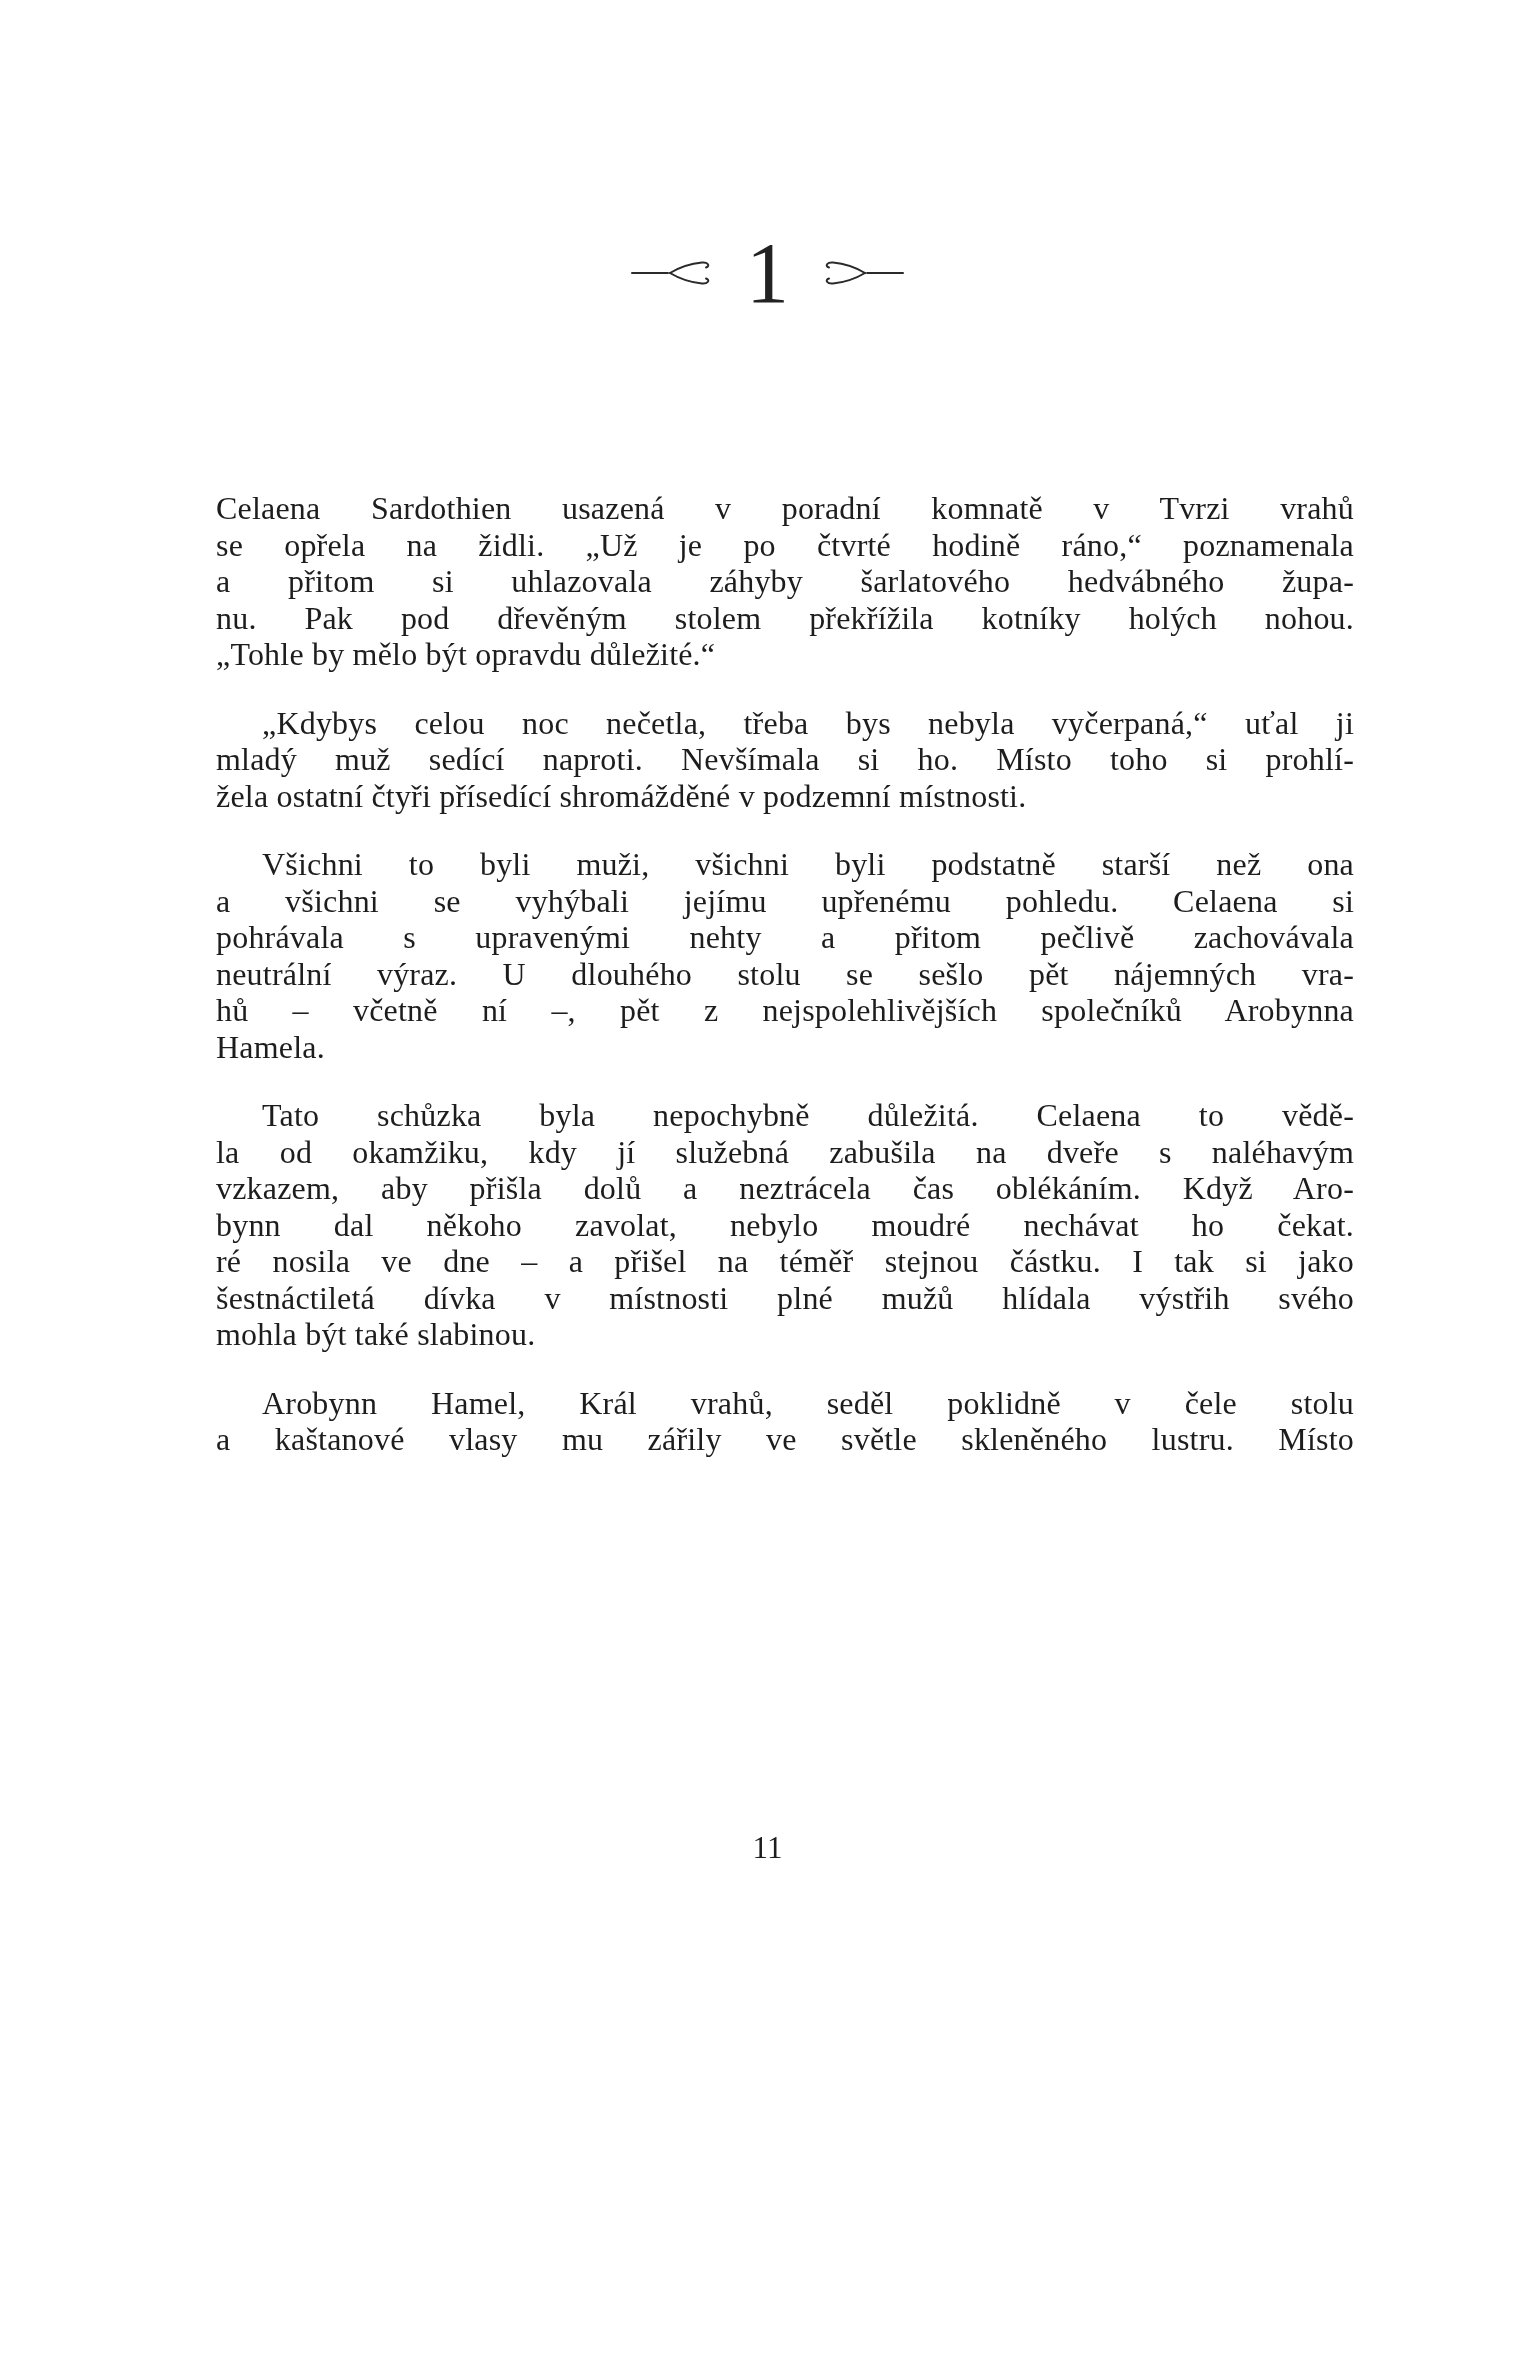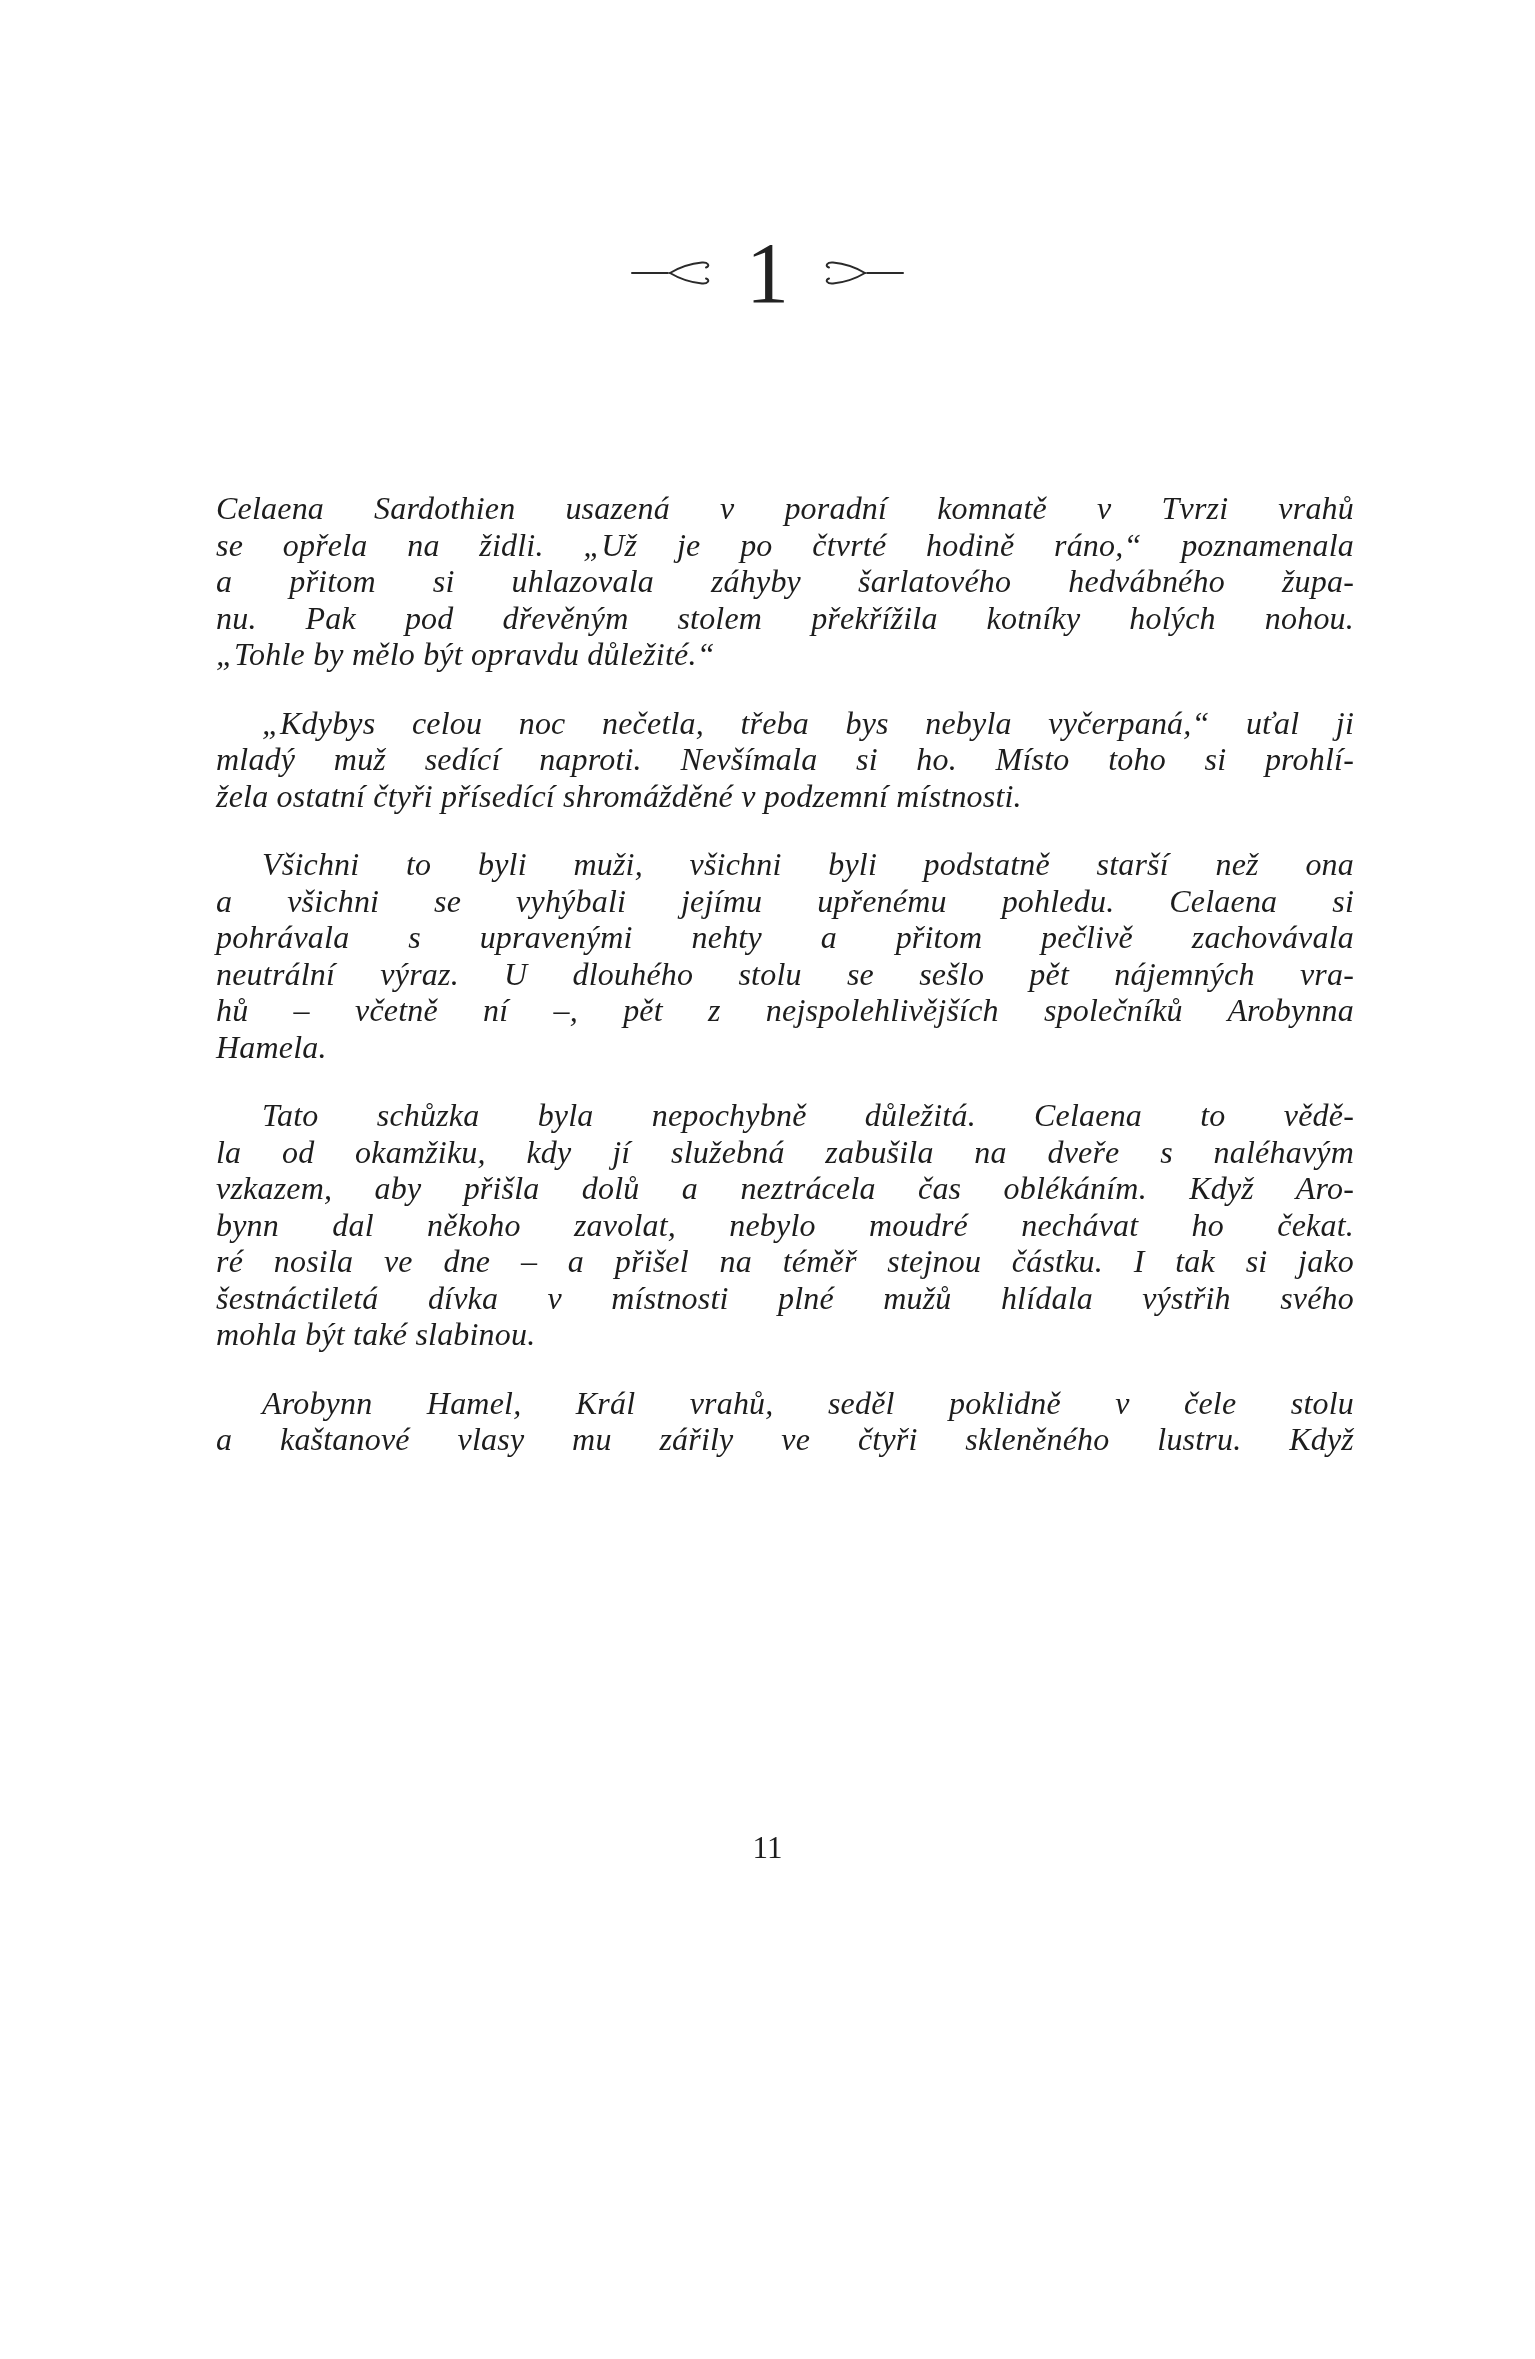--- a/index.html
+++ b/index.html
@@ -31,21 +31,20 @@
   .ornament { width: 86px; height: 30px; display: block; }
   .ornament.flip { transform: scaleX(-1); }
   .body-text {
     position: absolute;
     top: 490px;
     left: 216px;
     width: 1138px;
     font-size: 32px;
     line-height: 36.5px;
     letter-spacing: 0.2px;
-    font-style: italic;
   }
   .para { margin: 0; }
   .line {
     text-align: justify;
     text-align-last: justify;
     white-space: normal;
   }
   .line.end { text-align-last: left; }
   .line.indent { text-indent: 46px; margin-top: 32px; }
   .page-number {
@@ -111,20 +110,20 @@
       <div class="line">la od okamžiku, kdy jí služebná zabušila na dveře s naléhavým</div>
       <div class="line">vzkazem, aby přišla dolů a neztrácela čas oblékáním. Když Aro-</div>
       <div class="line">bynn dal někoho zavolat, nebylo moudré nechávat ho čekat.</div>
       <div class="line">ré nosila ve dne – a přišel na téměř stejnou částku. I tak si jako</div>
       <div class="line">šestnáctiletá dívka v místnosti plné mužů hlídala výstřih svého</div>
       <div class="line end">mohla být také slabinou.</div>
     </div>
 
     <div class="para">
       <div class="line indent">Arobynn Hamel, Král vrahů, seděl poklidně v čele stolu</div>
-      <div class="line">a kaštanové vlasy mu zářily ve čtyři skleněného lustru. Když</div>
+      <div class="line">a kaštanové vlasy mu zářily ve světle skleněného lustru. Místo</div>
     </div>
 
   </div>
 
   <div class="page-number">11</div>
 
 </div>
 
 </body></html>

